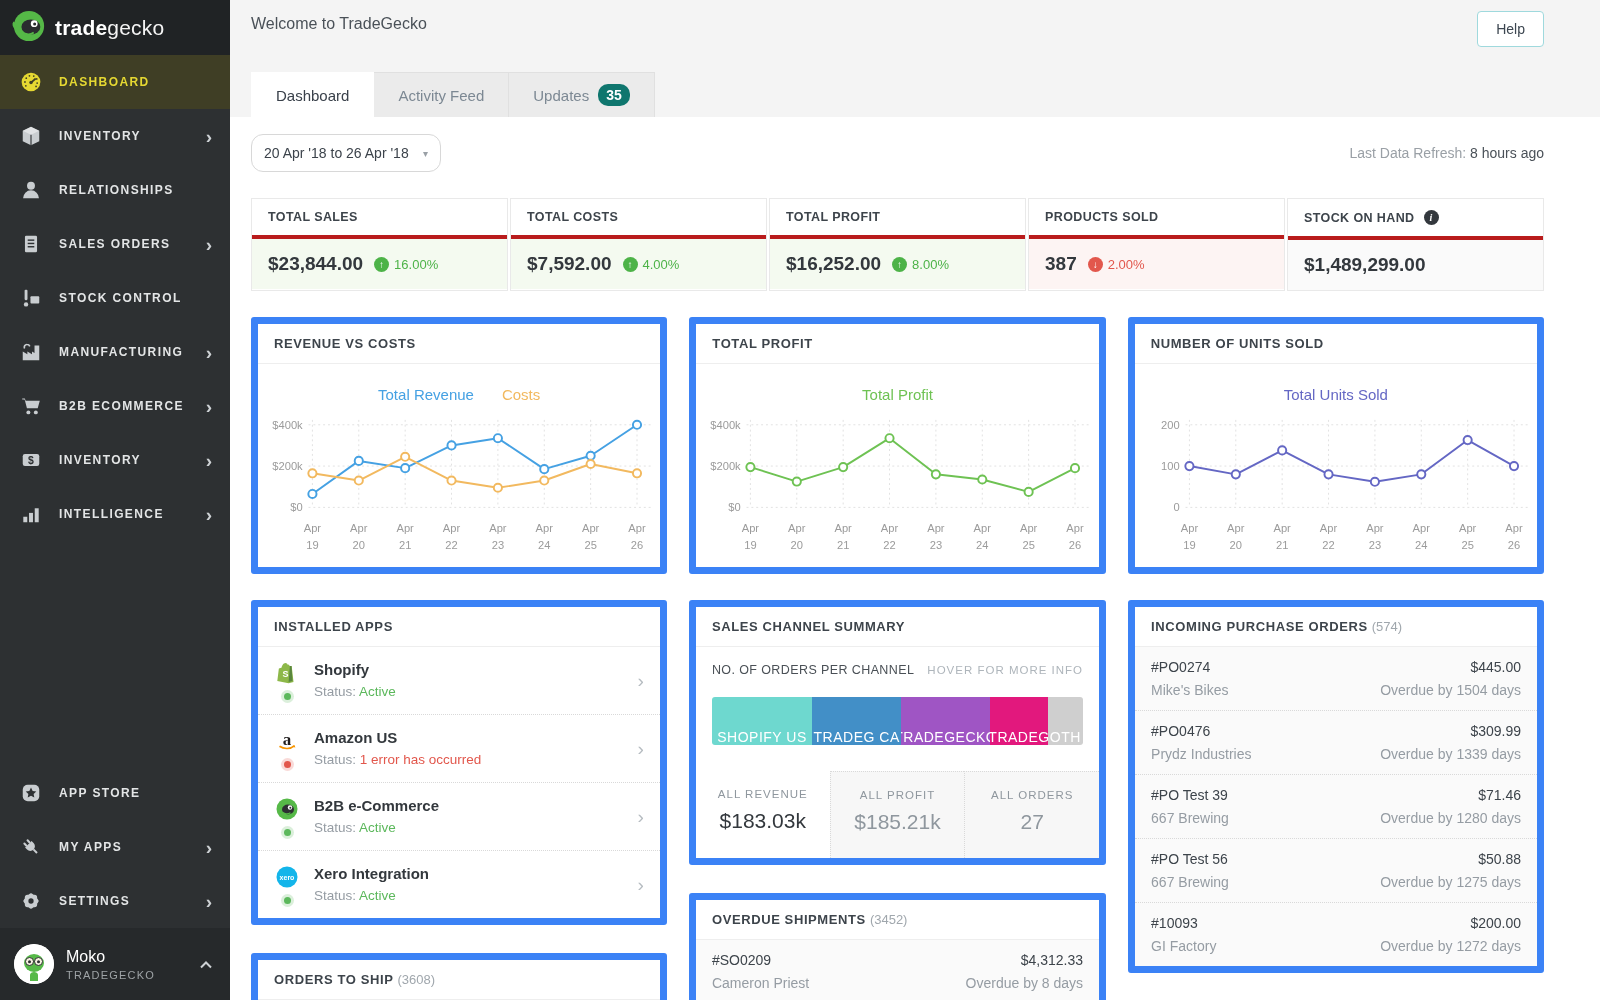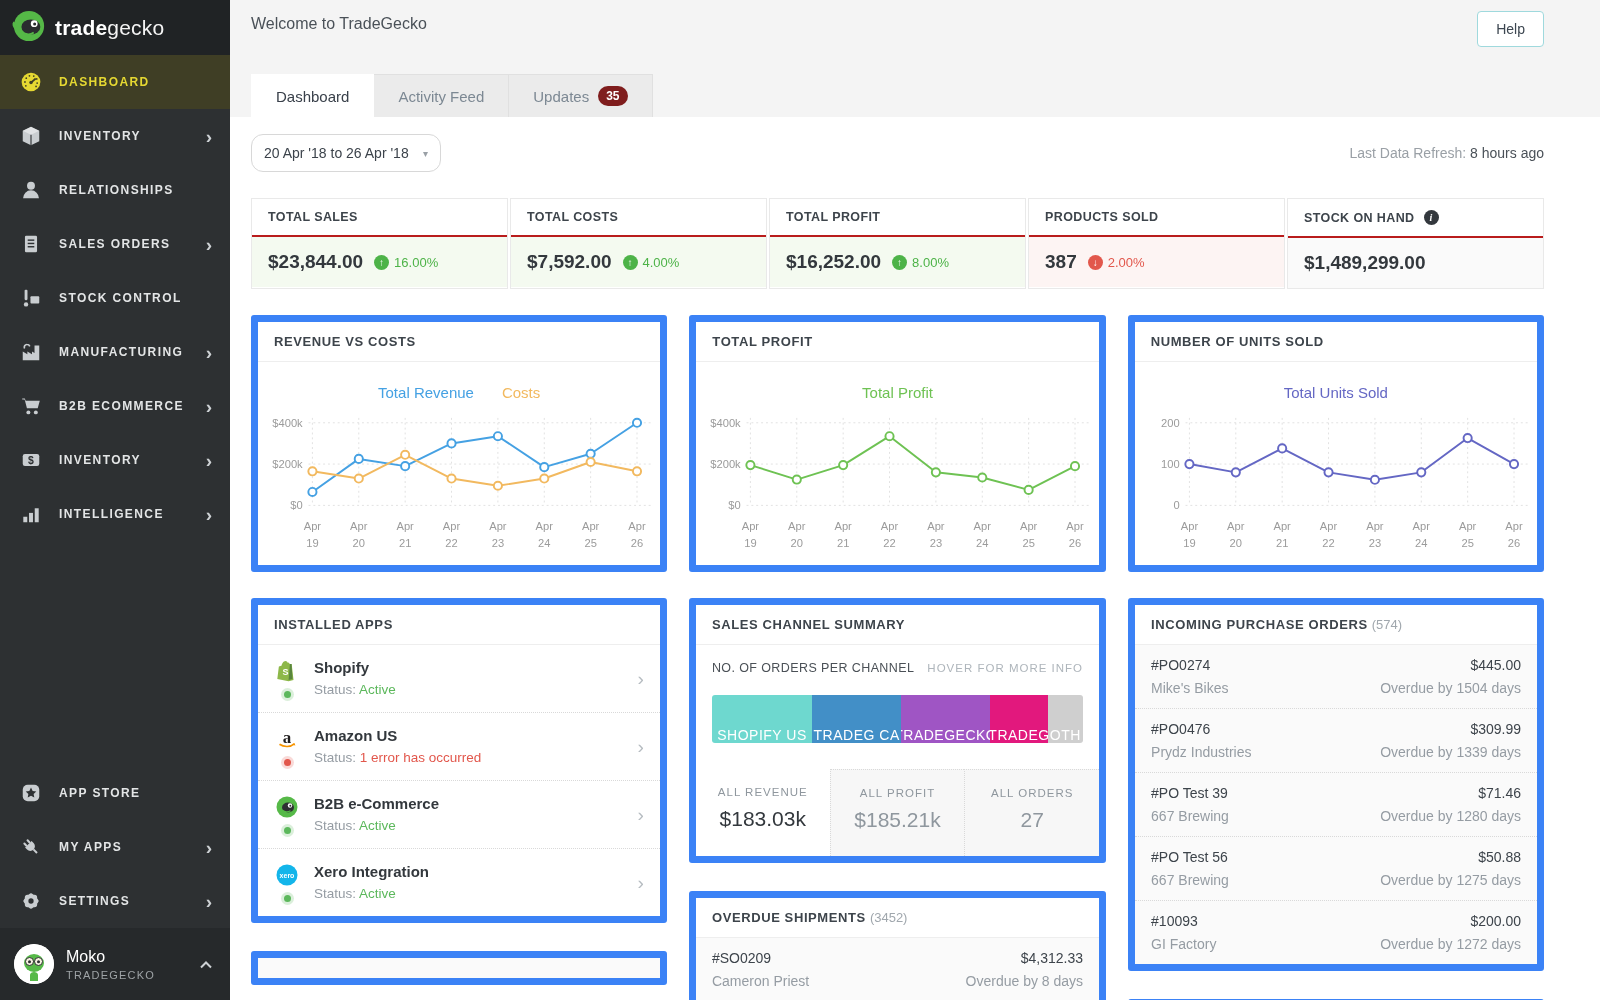--- a/index.html
+++ b/index.html
@@ -29,33 +29,33 @@
 
 
 .main{margin-left:230px;height:1000px;position:relative;background:#fff}
 .topbar{height:117px;background:#f4f4f4;position:relative}
 .page-title{position:absolute;left:21px;top:15px;font-size:16px;color:#4a5158}
 .help-btn{position:absolute;right:56px;top:11px;border:1px solid #9fd9dd;border-radius:4px;background:#fff;padding:9px 18px;font-size:14px;color:#3c4650;cursor:pointer}
 .tabs{position:absolute;left:21px;bottom:0;display:flex}
 .tab{padding:11px 24px;font-size:15px;color:#7c8893;background:#ebebeb;border:1px solid #e0e0e0;border-bottom:none;display:flex;gap:9px;align-items:center;cursor:pointer}
 .tab+.tab{border-left:none}
 .tab.active{background:#fff;color:#39404a;border-color:#fff}
-.badge{background:#7f1d1d;color:#fff;font-size:12px;border-radius:10px;padding:3px 8px;font-weight:bold}
+.badge{background:#0f766e;color:#fff;font-size:14px;border-radius:10px;padding:3px 8px;font-weight:bold}
 
 .content{padding:17px 56px 0 21px}
 .daterow{display:flex;justify-content:space-between;align-items:center}
 .datesel{width:190px;height:38px;border:1px solid #d8d8d8;border-radius:12px;background:#fff;display:flex;align-items:center;padding:0 12px;font-size:14px;color:#3c434b;cursor:pointer}
 .datesel .caret{margin-left:auto;color:#9aa0a6;font-size:10px}
 .refresh{font-size:14px;color:#9aa0a6}
 .refresh .rv{color:#4a5158}
 
 
 .kpis{display:flex;gap:2px;margin-top:26px}
 .kpi{flex:1;border:1px solid #e9e9e9;background:#fff}
-.k-label{padding:11px 16px;font-size:12.5px;font-weight:bold;letter-spacing:.4px;color:#3d444b;border-bottom:2px solid #b91c1c;display:flex;gap:9px;align-items:center}
+.k-label{padding:11px 16px;font-size:12.5px;font-weight:bold;letter-spacing:.4px;color:#3d444b;border-bottom:4px solid #b91c1c;display:flex;gap:9px;align-items:center}
 .k-val{padding:14px 16px;display:flex;align-items:center;gap:11px}
 .k-num{font-size:19px;font-weight:bold;color:#33383d}
 .kpi.tint-green .k-val{background:#f4faf0}
 .kpi.tint-red .k-val{background:#fdf4f3}
 .kpi.tint-neutral .k-val{background:#fafafa}
 .delta{display:flex;gap:5px;align-items:center;font-size:13px}
 .delta .arr{width:15px;height:15px;border-radius:50%;color:#fff;font-size:10px;display:flex;align-items:center;justify-content:center;font-weight:bold}
 .delta.up{color:#4db348}.delta.up .arr{background:#4db348}
 .delta.down{color:#e2574c}.delta.down .arr{background:#e2574c}
 .info-i{width:15px;height:15px;border-radius:50%;background:#33383d;color:#fff;font-size:10px;font-weight:bold;display:inline-flex;align-items:center;justify-content:center;font-family:"Liberation Serif",serif;font-style:italic;flex:none}
@@ -618,20 +618,21 @@
                 </span>
                 <span class="app-info">
                   <div class="app-name">Xero Integration</div>
                   <div class="app-status"><span>Status:</span> <span class="st ok">Active</span></div>
                 </span>
                 <span class="row-chev">›</span>
               </div>
             </div>
         </div>
         <div class="card">
+          <div class="card-h"><span>ORDERS TO SHIP</span><span class="cnt">(3608)</span></div>
           <div class="stub-row"></div>
         </div>
       </div>
 
       <div class="col">
         <div class="card">
           <div class="card-h">SALES CHANNEL SUMMARY</div>
           <div class="sc-body">
             <div class="sc-labels">
               <span class="sc-l1">NO. OF ORDERS PER CHANNEL</span>

